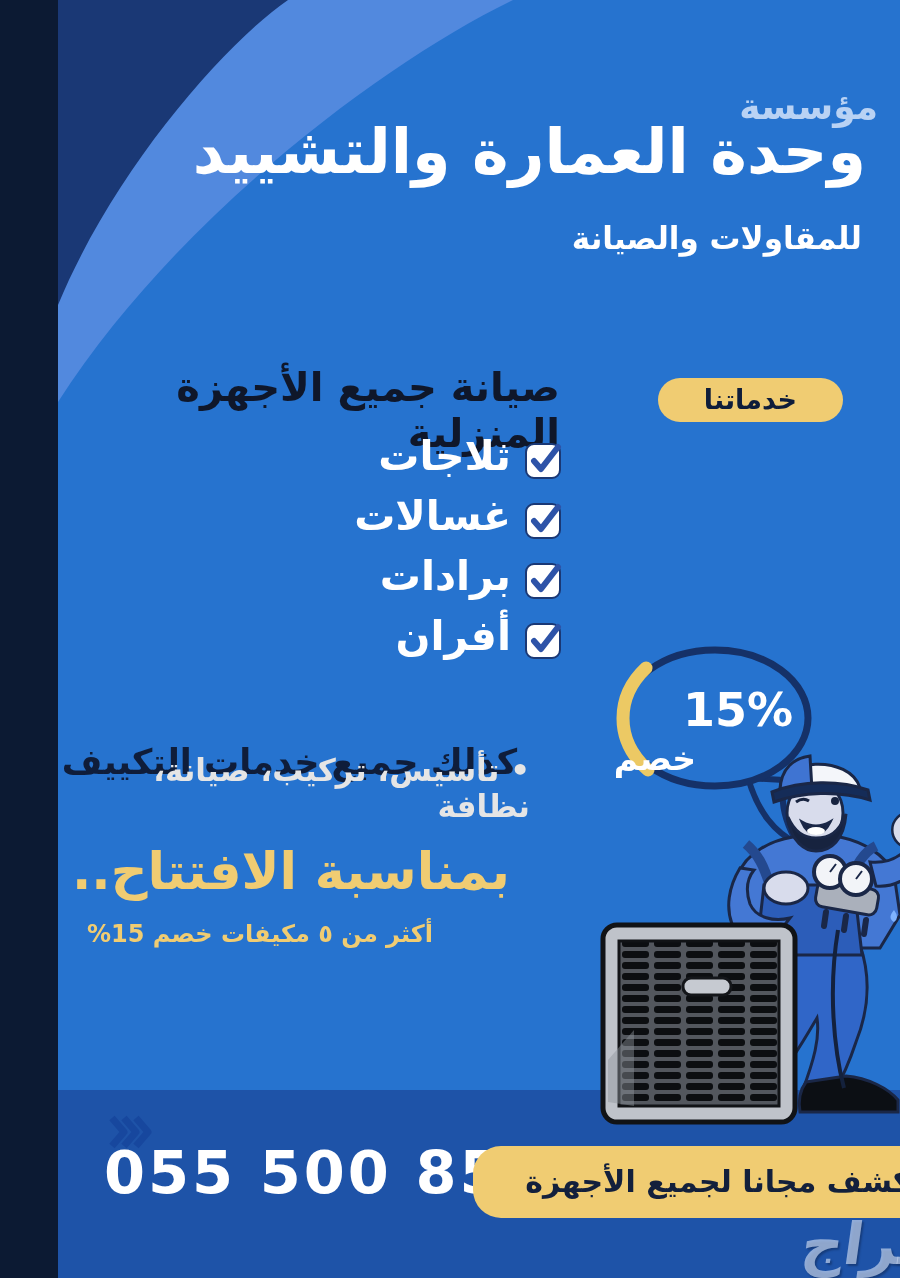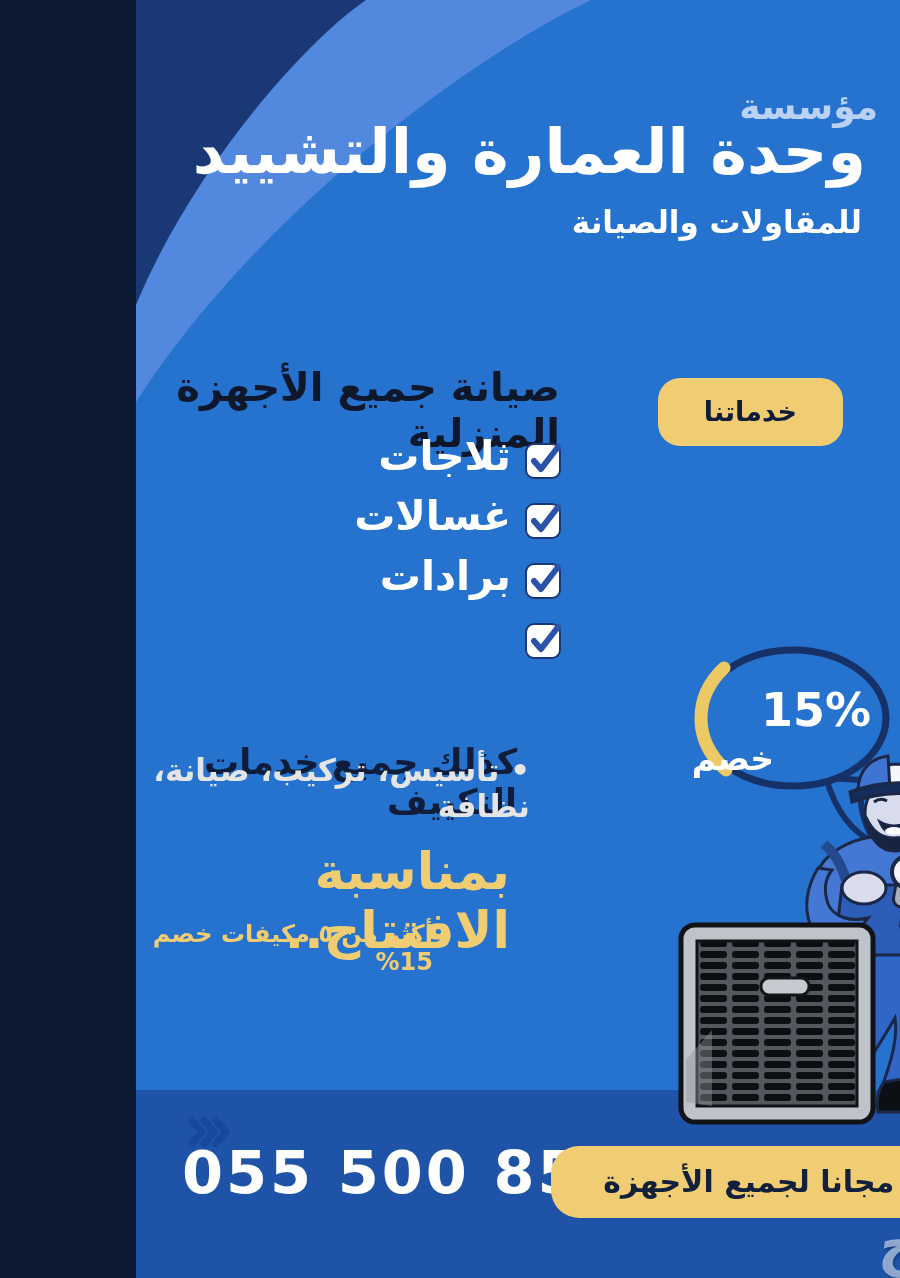--- a/index.html
+++ b/index.html
@@ -1,33 +1,33 @@
 <!DOCTYPE html>
 <html lang="ar" dir="rtl"><head>
 <meta charset="utf-8">
 <style>
   html,body{margin:0;padding:0;background:#0c1a33;}
   .poster{
-    position:relative;width:764px;height:1278px;overflow:hidden;
+    position:relative;width:842px;height:1278px;overflow:hidden;
     background:var(--bg-main,#2673cf);
     font-family:"DejaVu Sans",sans-serif;
     direction:rtl;
   }
   .abs{position:absolute;}
   
   .corner-svg{left:0;top:0;z-index:1;}
   
   .org-label{right:22px;top:86px;font-size:36px;font-weight:bold;color:var(--pale-blue,#b9d2f4);z-index:3;}
   .main-title{right:34px;top:116px;font-size:62px;font-weight:800;color:#fff;line-height:1.15;z-index:3;letter-spacing:0;}
-  .subtitle{right:38px;top:204px;font-size:31px;font-weight:bold;color:#fff;z-index:3;}
+  .subtitle{right:38px;top:220px;font-size:31px;font-weight:bold;color:#fff;z-index:3;}
   .branch{right:250px;top:258px;font-size:40px;font-weight:800;color:var(--text-dark,#0f1d3a);z-index:3;}
   
   .services-heading{right:340px;top:364px;font-size:40px;font-weight:800;color:#0f172a;z-index:3;}
   .services-pill{
-    right:57px;top:378px;height:44px;line-height:44px;padding:12px 46px;border-radius:22px;
+    right:57px;top:378px;height:44px;line-height:44px;padding:0 46px;border-radius:22px;
     background:var(--accent-yellow,#f0cc72);color:var(--text-dark,#0f1d3a);
     font-size:27px;font-weight:800;z-index:3;
   }
   .checklist{right:337px;top:430px;list-style:none;margin:0;padding:0;z-index:3;}
   .checklist li{display:flex;align-items:center;gap:14px;height:60px;}
   .checklist .cb{flex:0 0 auto;width:38px;height:38px;}
   .checklist .lbl{font-size:41px;font-weight:800;color:#fff;white-space:nowrap;line-height:1;padding-bottom:8px;}
   
   .hvac-heading{right:383px;top:702px;font-size:35px;font-weight:800;color:var(--text-dark,#0f1d3a);z-index:3;margin-top:40px;}
   .hvac-details{right:370px;top:752px;font-size:31px;font-weight:800;color:#e5e5e5;z-index:3;}
@@ -90,20 +90,21 @@
           <rect x="1" y="3" width="34" height="34" rx="8" fill="#fff" stroke="#1a3875" stroke-width="2"></rect>
           <path d="M9 20 L16 28 L33 6" fill="none" stroke="#2d53a8" stroke-width="6" stroke-linecap="round" stroke-linejoin="round"></path>
         </svg>
       <span class="lbl">برادات</span>
     </li>
     <li>
       <svg class="cb" viewBox="0 0 38 38">
           <rect x="1" y="3" width="34" height="34" rx="8" fill="#fff" stroke="#1a3875" stroke-width="2"></rect>
           <path d="M9 20 L16 28 L33 6" fill="none" stroke="#2d53a8" stroke-width="6" stroke-linecap="round" stroke-linejoin="round"></path>
         </svg>
+      <span class="lbl">أفران</span>
     </li>
   </ul>
 
   <div class="abs hvac-heading">كذلك جميع خدمات التكييف</div>
   <div class="abs hvac-details">• تأسيس، تركيب، صيانة، نظافة</div>
 
   <div class="abs offer-title">بمناسبة الافتتاح..</div>
   <div class="abs offer-sub">أكثر من ٥ مكيفات خصم 15%</div>
 
   <svg class="abs illu" width="370" height="510" viewBox="0 0 370 510" aria-hidden="true">

